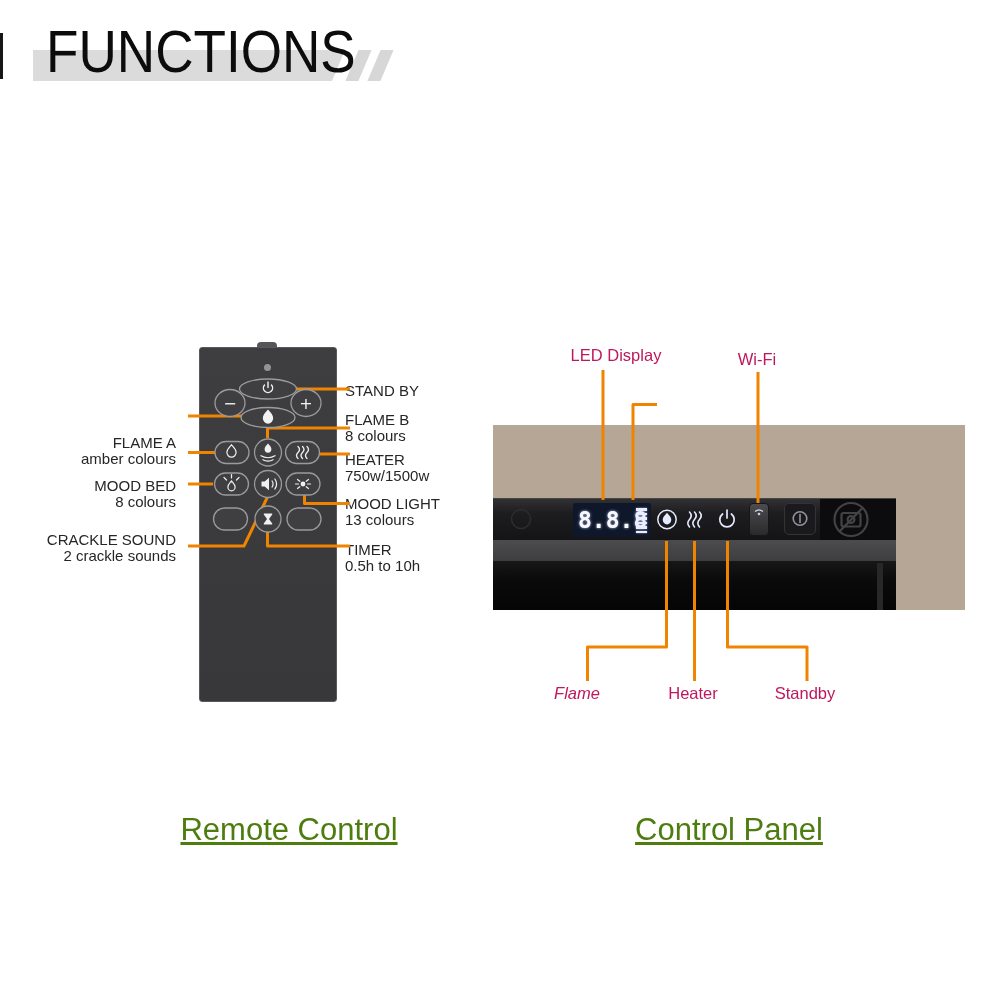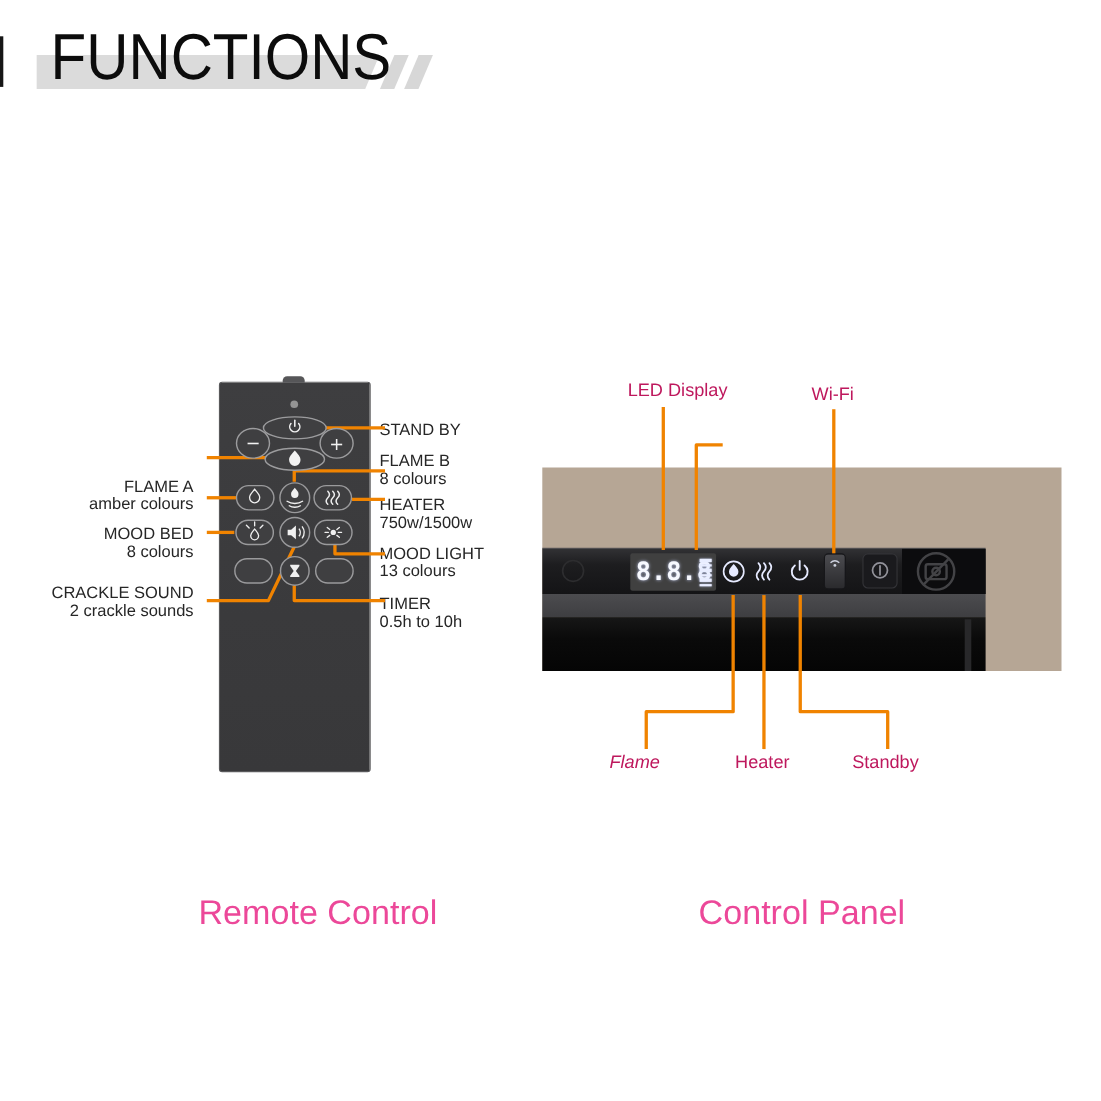--- a/index.html
+++ b/index.html
@@ -54,21 +54,21 @@
   .cp-strip  { left:493px; top:498px; width:403px; height:42px;
                background:linear-gradient(180deg,#313134 0%, #1d1d1f 35%, #141416 100%);
                border-top:1px solid #46464a; }
   .cp-right-block { left:820px; top:499px; width:76px; height:41px; background:#0c0c0e; }
   .cp-grayband { left:493px; top:540px; width:403px; height:21px;
                background:linear-gradient(180deg,#4c4c4f,#3e3e41); }
   .cp-bottom { left:493px; top:561px; width:403px; height:49px;
                background:linear-gradient(180deg,#171717 0%, #0a0a0a 40%, #050505 100%); }
   .cp-frame-bar { left:877px; top:563px; width:6px; height:47px; background:#28282a; }
 
-  .led-box { left:573px; top:503px; width:78px; height:34px; background:#404040; border-radius:2px; }
+  .led-box { left:573px; top:503px; width:78px; height:34px; background:#0f172a; border-radius:2px; }
   .led-digits {
     position:absolute; left:5px; top:0; height:34px; line-height:34px;
     font-family:"DejaVu Sans Mono", monospace; font-weight:bold; font-size:23px;
     color:#f7f9ff; letter-spacing:0px; text-shadow:0 0 3px rgba(205,215,255,.9);
   }
   .led-bars { position:absolute; right:4px; top:5px; width:11px; display:flex; flex-direction:column; gap:2px; }
   .led-bars span { display:block; width:11px; height:2.5px; background:#e9edff; box-shadow:0 0 2px rgba(205,215,255,.8); }
 
   .wifi-switch { left:749px; top:503px; width:20px; height:33px; border-radius:4px;
                  background:linear-gradient(180deg,#4c4c50,#2a2a2d); border:1px solid #17171a; }
@@ -78,21 +78,21 @@
   
   .p-label { font-size:16.5px; line-height:18px; color:#be185d; white-space:nowrap; }
   .lbl-leddisplay { left:556px; top:346px; width:120px; text-align:center; }
   .lbl-wifi       { left:717px; top:350px; width:80px;  text-align:center; }
   .lbl-indicator  { left:663px; top:396px; }
   .lbl-flame-b    { left:527px; top:684px; width:100px; text-align:center;font-style:italic; }
   .lbl-heater-b   { left:643px; top:684px; width:100px; text-align:center; }
   .lbl-standby-b  { left:755px; top:684px; width:100px; text-align:center; }
 
   
-  .caption { font-size:31px; line-height:34px; color:#ec4899; width:340px; text-align:center; }
+  .caption { font-size:31px; line-height:34px; color:#4d7c0f; width:340px; text-align:center;text-decoration:underline; }
   .cap-remote { left:119px; top:813px; }
   .cap-panel  { left:559px; top:813px; }
 
   
   #overlay { position:absolute; left:0; top:0; width:1001px; height:1001px; pointer-events:none; }
 </style>
 </head>
 <body>
 
 <div id="canvas">

